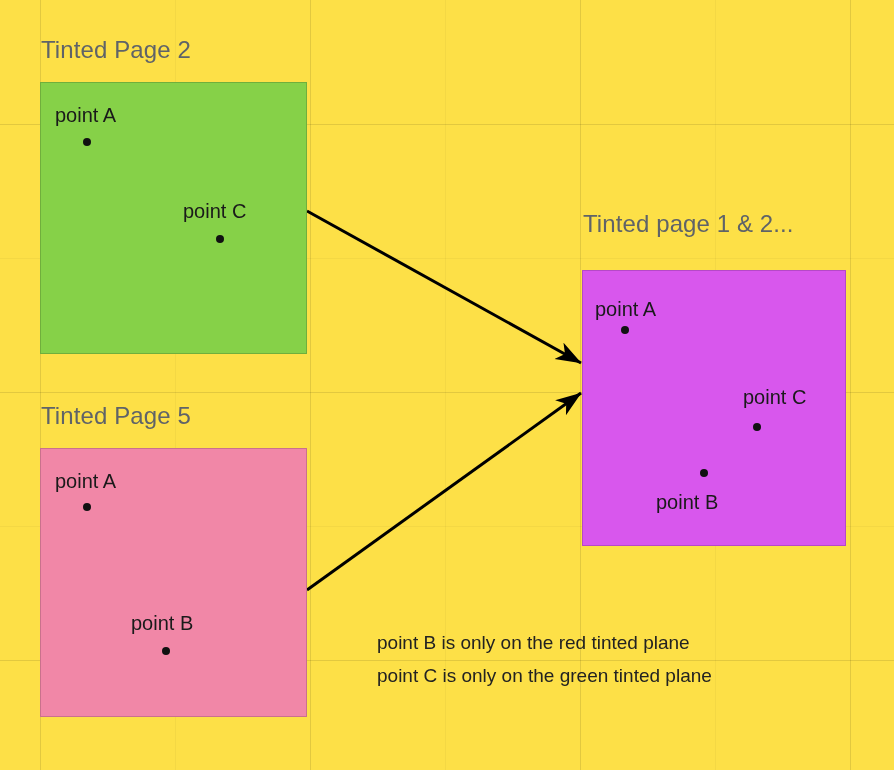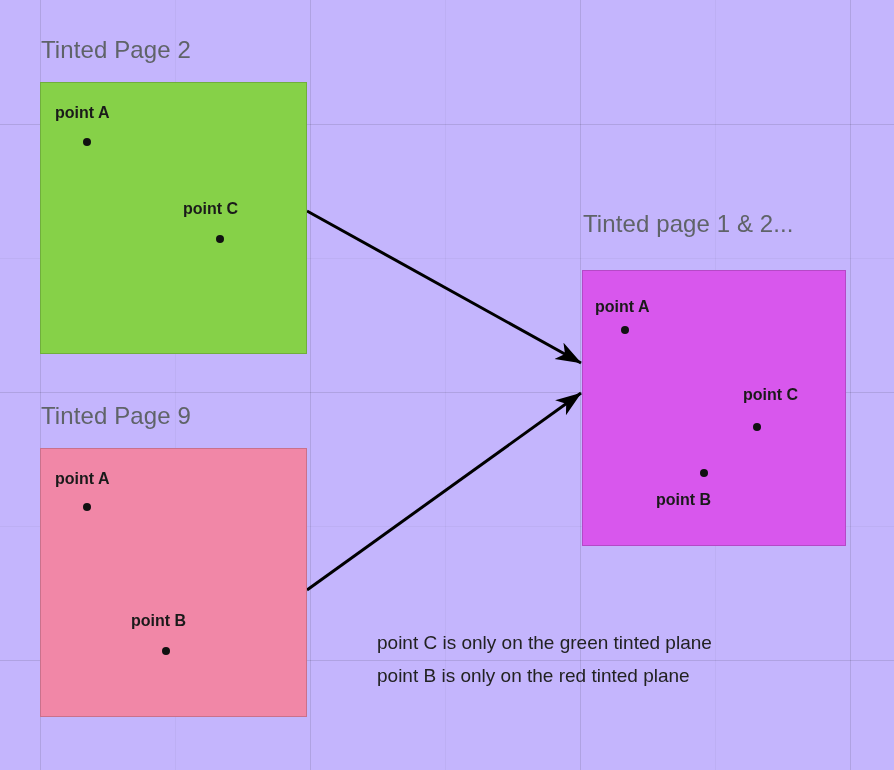--- a/index.html
+++ b/index.html
@@ -50,22 +50,22 @@
     letter-spacing: 0.1px;
     line-height: 1;
   }
   .plane-rect {
     position: absolute;
     box-sizing: border-box;
     border: 1px solid rgba(0,0,0,0.16);
   }
   .pt-label {
     position: absolute;
-    font-size: 16px;
-    font-weight: 700;
+    font-size: 20px;
+    font-weight: 400;
     color: #1a1a1a;
     white-space: nowrap;
     line-height: 1;
   }
   .pt-dot {
     position: absolute;
     width: 8px; height: 8px;
     border-radius: 50%;
     background: #111111;
   }
@@ -89,21 +89,21 @@
     font-size: 19px;
     font-weight: 400;
     color: #222222;
     line-height: 32.5px;
     white-space: nowrap;
   }
 </style>
 </head>
 <body>
 
-<div id="canvas" style="width: 894px; height: 770px; background-color: #c4b5fd;">
+<div id="canvas" style="width: 894px; height: 770px; background-color: #fde047;">
 
   <div class="grid-layer">
     <div class="grid-minor"></div>
     <div class="grid-major"></div>
   </div>
 
   <svg class="arrow-layer" width="894" height="770" viewBox="0 0 894 770">
     <defs>
       <marker id="ah" markerWidth="10" markerHeight="10" refX="8.4" refY="3.1" orient="auto" markerUnits="strokeWidth">
         <path d="M0,0 L8.6,3.1 L0,6.2 L2.3,3.1 z" fill="#000000"></path>
@@ -116,37 +116,37 @@
   <div class="plane">
     <div class="plane-title" id="title-0" style="left: 41px; top: 38px; color: rgb(95, 99, 104);">Tinted Page 2</div>
     <div class="plane-rect" id="rect-0" style="left: 40px; top: 82px; width: 267px; height: 272px; background-color: rgb(134, 209, 72);"></div>
     <div class="pt-label" id="p0-0-label" style="left: 55px; top: 105px;">point A</div>
     <div class="pt-dot" id="p0-0-dot" style="left: 83px; top: 138px;"></div>
     <div class="pt-label" id="p0-1-label" style="left: 183px; top: 201px;">point C</div>
     <div class="pt-dot" id="p0-1-dot" style="left: 216px; top: 235px;"></div>
   </div>
 
   <div class="plane">
-    <div class="plane-title" id="title-1" style="left: 41px; top: 404px; color: rgb(95, 99, 104);">Tinted Page 9</div>
+    <div class="plane-title" id="title-1" style="left: 41px; top: 404px; color: rgb(95, 99, 104);">Tinted Page 5</div>
     <div class="plane-rect" id="rect-1" style="left: 40px; top: 448px; width: 267px; height: 269px; background-color: rgb(241, 135, 167);"></div>
     <div class="pt-label" id="p1-0-label" style="left: 55px; top: 471px;">point A</div>
     <div class="pt-dot" id="p1-0-dot" style="left: 83px; top: 503px;"></div>
     <div class="pt-label" id="p1-1-label" style="left: 131px; top: 613px;">point B</div>
     <div class="pt-dot" id="p1-1-dot" style="left: 162px; top: 647px;"></div>
   </div>
 
   <div class="plane">
     <div class="plane-title" id="title-2" style="left: 583px; top: 212px; color: rgb(95, 99, 104);">Tinted page 1 &amp; 2...</div>
     <div class="plane-rect" id="rect-2" style="left: 582px; top: 270px; width: 264px; height: 276px; background-color: rgb(216, 87, 237);"></div>
     <div class="pt-label" id="p2-0-label" style="left: 595px; top: 299px;">point A</div>
     <div class="pt-dot" id="p2-0-dot" style="left: 621px; top: 326px;"></div>
     <div class="pt-label" id="p2-1-label" style="left: 743px; top: 387px;">point C</div>
     <div class="pt-dot" id="p2-1-dot" style="left: 753px; top: 423px;"></div>
     <div class="pt-label" id="p2-2-label" style="left: 656px; top: 492px;">point B</div>
     <div class="pt-dot" id="p2-2-dot" style="left: 700px; top: 469px;"></div>
   </div>
 
   <div class="notes">
+    <div class="note-line">point B is only on the red tinted plane</div>
     <div class="note-line">point C is only on the green tinted plane</div>
-    <div class="note-line">point B is only on the red tinted plane</div>
   </div>
 
 </div>
 
 </body></html>

